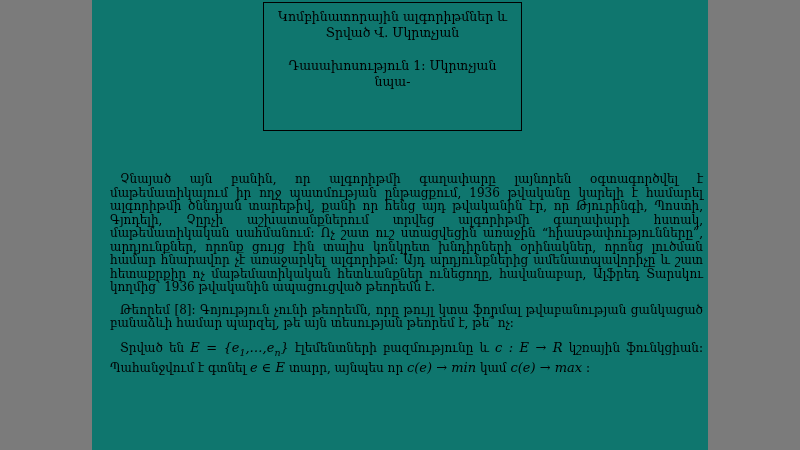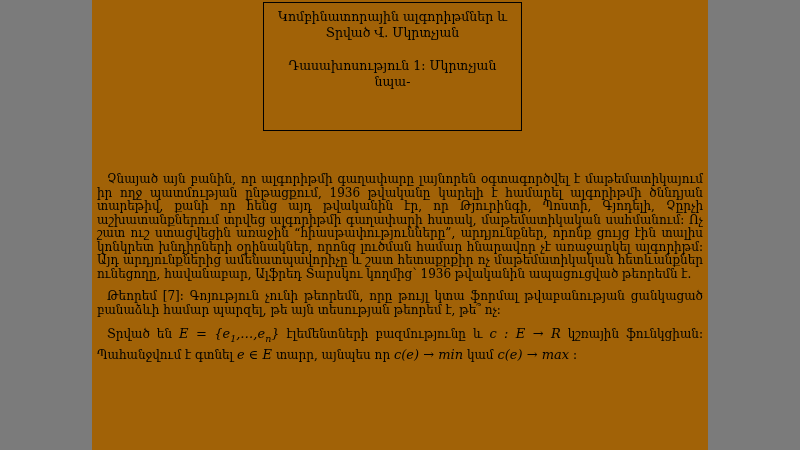--- a/index.html
+++ b/index.html
@@ -7,34 +7,34 @@
   body {
     background: #7b7b7b;
     font-family: "DejaVu Serif", "DejaVu Sans", serif;
     color: #000;
     position: relative;
   }
   .page {
     position: absolute;
     left: 92px; top: 0;
     width: 616px; height: 450px;
-    background: #a16207;
+    background: #0f766e;
   }
   .title-box {
     width: 259px;
     margin: 2px 0 0 171px;
     border: 1px solid #000;
     padding: 6px 10px 40px 10px;
     text-align: center;
     font-size: 12.5px;
     line-height: 16px;
   }
   .lecture { margin-top: 17px; }
   .body-text {
-    padding: 42px 5px 0 5px;
+    padding: 42px 5px 0 18px;
     font-size: 12px;
     line-height: 13.5px;
     text-align: justify;
   }
   .para { text-indent: 10px; margin-bottom: 9px; }
   .problem { line-height: 16px; }
   .math {
     font-style: italic;
     font-size: 13px;
     white-space: nowrap;
@@ -52,20 +52,20 @@
       <div>Տրված Վ. Մկրտչյան</div>
       <div class="lecture">
         <div>Դասախոսություն 1: Մկրտչյան նպա-</div>
       </div>
     </div>
 
     <div class="body-text">
 
       <p class="para">Չնայած այն բանին, որ ալգորիթմի գաղափարը լայնորեն օգտագործվել է մաթեմատիկայում իր ողջ պատմության ընթացքում, 1936 թվականը կարելի է համարել ալգորիթմի ծննդյան տարեթիվ, քանի որ հենց այդ թվականին էր, որ Թյուրինգի, Պոստի, Գյոդելի, Չըրչի աշխատանքներում տրվեց ալգորիթմի գաղափարի հստակ, մաթեմատիկական սահմանում: Ոչ շատ ուշ ստացվեցին առաջին “հիասթափությունները”, արդյունքներ, որոնք ցույց էին տալիս կոնկրետ խնդիրների օրինակներ, որոնց լուծման համար հնարավոր չէ առաջարկել ալգորիթմ: Այդ արդյունքներից ամենատպավորիչը և շատ հետաքրքիր ոչ մաթեմատիկական հետևանքներ ունեցողը, հավանաբար, Ալֆրեդ Տարսկու կողմից՝ 1936 թվականին ապացուցված թեորեմն է.</p>
 
-      <p class="para"><span>Թեորեմ [7]:</span><span> Գոյություն չունի թեորեմն, որը թույլ կտա ֆորմալ թվաբանության ցանկացած բանաձևի համար պարզել, թե այն տեսության թեորեմ է, թե՞ ոչ:</span></p>
+      <p class="para"><span>Թեորեմ [8]:</span><span> Գոյություն չունի թեորեմն, որը թույլ կտա ֆորմալ թվաբանության ցանկացած բանաձևի համար պարզել, թե այն տեսության թեորեմ է, թե՞ ոչ:</span></p>
 
 
       <p class="para problem"><span>Տրված են </span><span class="math"><span>E = {e</span><sub>1</sub><span>,…,e</span><sub>n</sub><span>}</span></span><span> էլեմենտների  բազմությունը  և </span><span class="math">c : E → R</span><span> կշռային ֆունկցիան: Պահանջվում է գտնել </span><span class="math">e ∈ E</span><span> տարր, այնպես որ </span><span class="math">c(e) → min</span><span> կամ </span><span class="math">c(e) → max</span><span> :</span></p>
 
     </div>
   </div>
 </div>
 
 </body></html>

